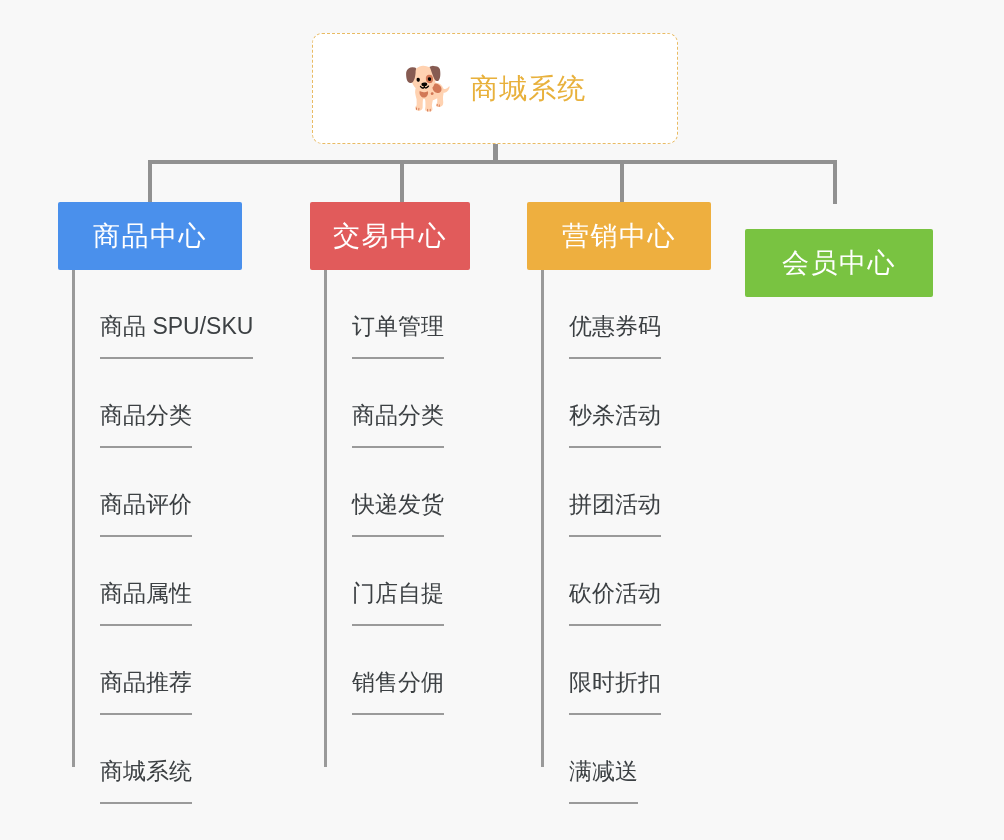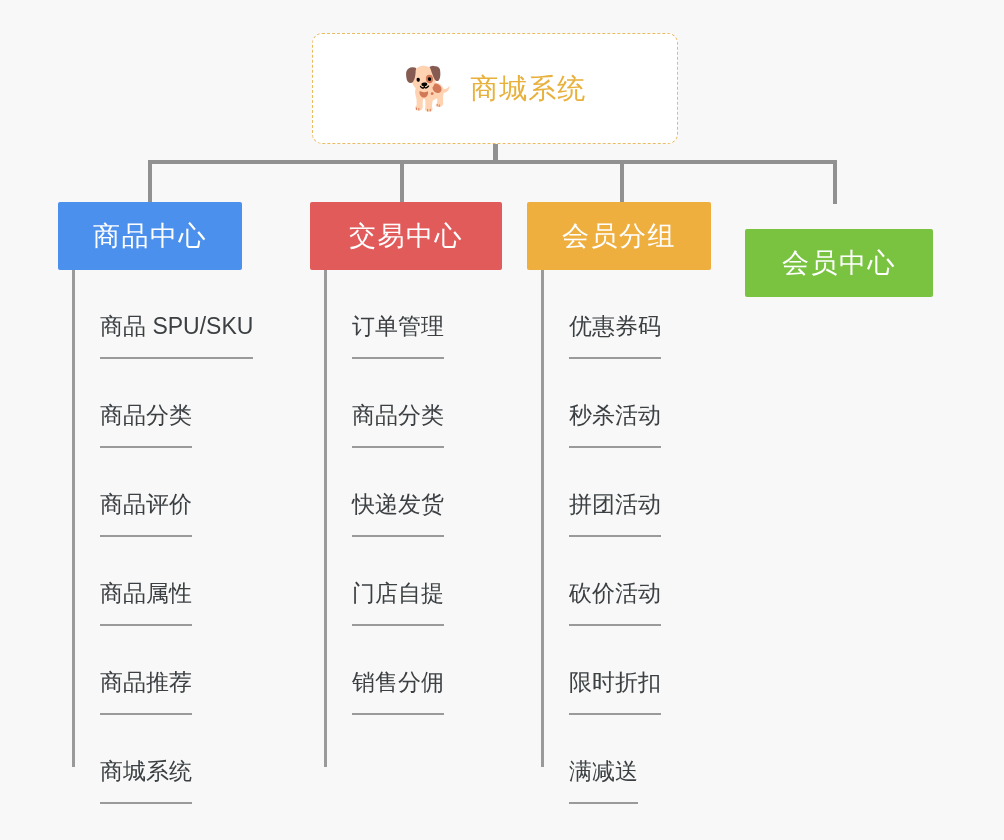--- a/index.html
+++ b/index.html
@@ -152,21 +152,21 @@
       <div class="leaf">
         <span class="leaf-text">商品推荐</span>
       </div>
       <div class="leaf">
         <span class="leaf-text">商城系统</span>
       </div>
     </div>
   </div>
 
   <div class="column" style="left:310px; width:184px;">
-    <div class="cat-box" style="background:#e15b5b; width:192px;justify-content:center;">
+    <div class="cat-box" style="background:#e15b5b; width:160px;justify-content:center;">
       <span class="cat-label">交易中心</span>
     </div>
     <div class="leaf-wrap">
       <div class="rail" style="height:497px;"></div>
       <div class="leaf">
         <span class="leaf-text">订单管理</span>
       </div>
       <div class="leaf">
         <span class="leaf-text">商品分类</span>
       </div>
@@ -177,21 +177,21 @@
         <span class="leaf-text">门店自提</span>
       </div>
       <div class="leaf">
         <span class="leaf-text">销售分佣</span>
       </div>
     </div>
   </div>
 
   <div class="column" style="left:527px; width:184px;">
     <div class="cat-box" style="background:#eeaf3f; width:184px;">
-      <span class="cat-label">会员分组</span>
+      <span class="cat-label">营销中心</span>
     </div>
     <div class="leaf-wrap">
       <div class="rail" style="height:497px;"></div>
       <div class="leaf">
         <span class="leaf-text">优惠券码</span>
       </div>
       <div class="leaf">
         <span class="leaf-text">秒杀活动</span>
       </div>
       <div class="leaf">

